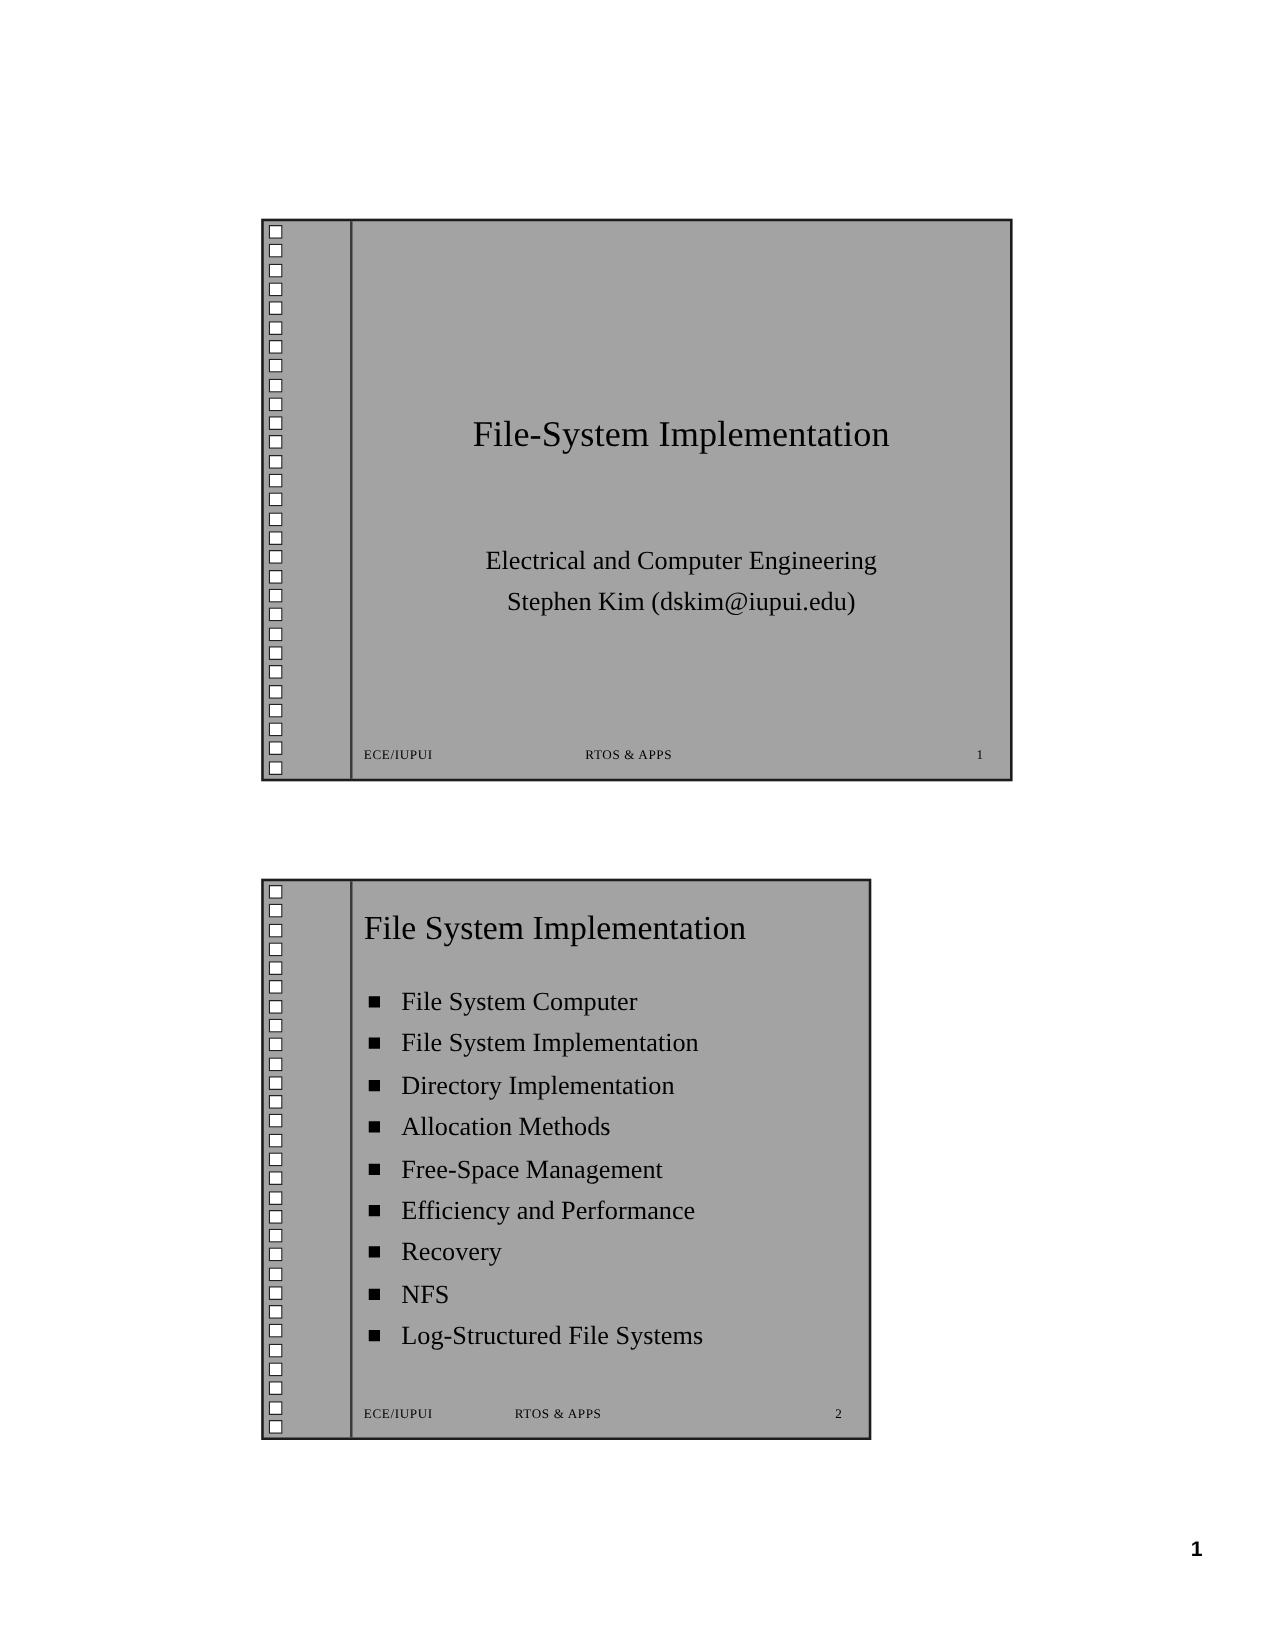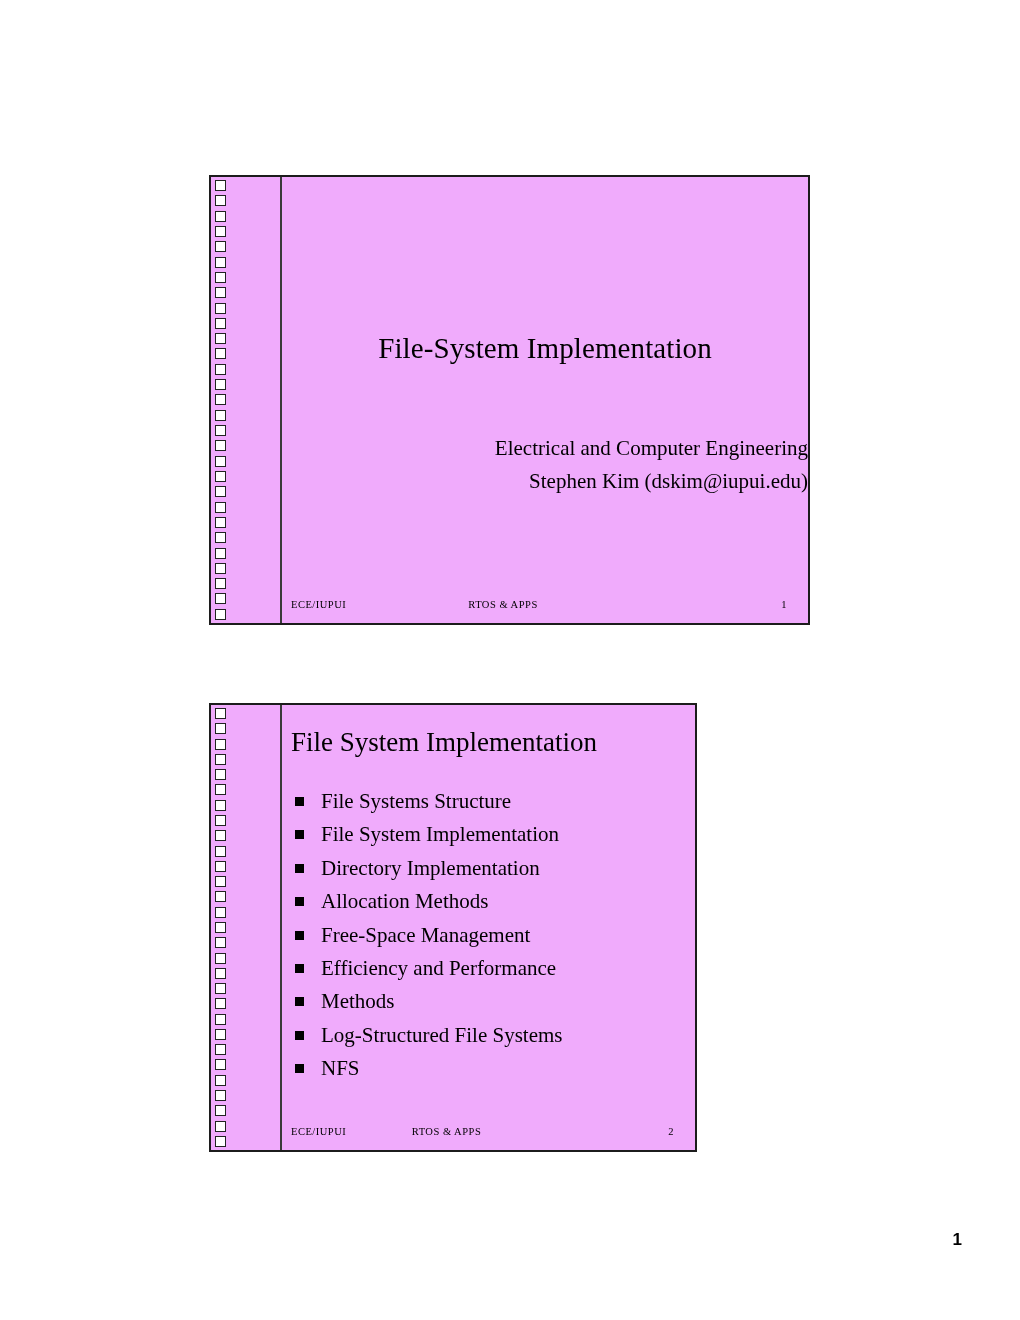--- a/index.html
+++ b/index.html
@@ -21,21 +21,21 @@
     left: 0; top: 0;
     width: 1020px;
     height: 1320px;
   }
 
   
   .slide {
     position: absolute;
     box-sizing: border-box;
     border: 2px solid #1c1c1c;
-    background: #f0abfc;
+    background: #a3a3a3;
   }
   #slide-1 { left: 209px; top: 175px; width: 601px; height: 450px; }
   #slide-2 { left: 209px; top: 703px; width: 488px; height: 449px; }
 
   
   .binding {
     position: absolute;
     left: 0;
     top: 0;
     bottom: 0;
@@ -76,21 +76,21 @@
   }
   .big-title {
     font-size: 29px;
     line-height: 1.15;
     letter-spacing: 0.1px;
   }
   .subtitle-block {
     position: absolute;
     left: 0; right: 0;
     top: 255px;
-    text-align: right;
+    text-align: center;
   }
   .subtitle-line {
     font-size: 21px;
     line-height: 1.55;
   }
 
   
   .slide2-title {
     position: absolute;
     left: 9px;
@@ -247,29 +247,29 @@
         <div class="hole"></div>
         <div class="hole"></div>
         <div class="hole"></div>
       </div>
 
     <div class="slide-body">
 
       <div class="slide2-title">File System Implementation</div>
 
       <ul class="bullets" id="agenda-bullets">
-          <li><span class="sq"></span><span>File Systems Structure</span></li>
+          <li><span class="sq"></span><span>File System Computer</span></li>
           <li><span class="sq"></span><span>File System Implementation</span></li>
           <li><span class="sq"></span><span>Directory Implementation</span></li>
           <li><span class="sq"></span><span>Allocation Methods</span></li>
           <li><span class="sq"></span><span>Free-Space Management</span></li>
           <li><span class="sq"></span><span>Efficiency and Performance</span></li>
-          <li><span class="sq"></span><span>Methods</span></li>
+          <li><span class="sq"></span><span>Recovery</span></li>
+          <li><span class="sq"></span><span>NFS</span></li>
           <li><span class="sq"></span><span>Log-Structured File Systems</span></li>
-          <li><span class="sq"></span><span>NFS</span></li>
         </ul>
 
       <div class="footer">
         <span class="f-left">ECE/IUPUI</span>
         <span class="f-center">RTOS &amp; APPS</span>
         <span class="f-right">2</span>
       </div>
 
     </div>
   </div>

